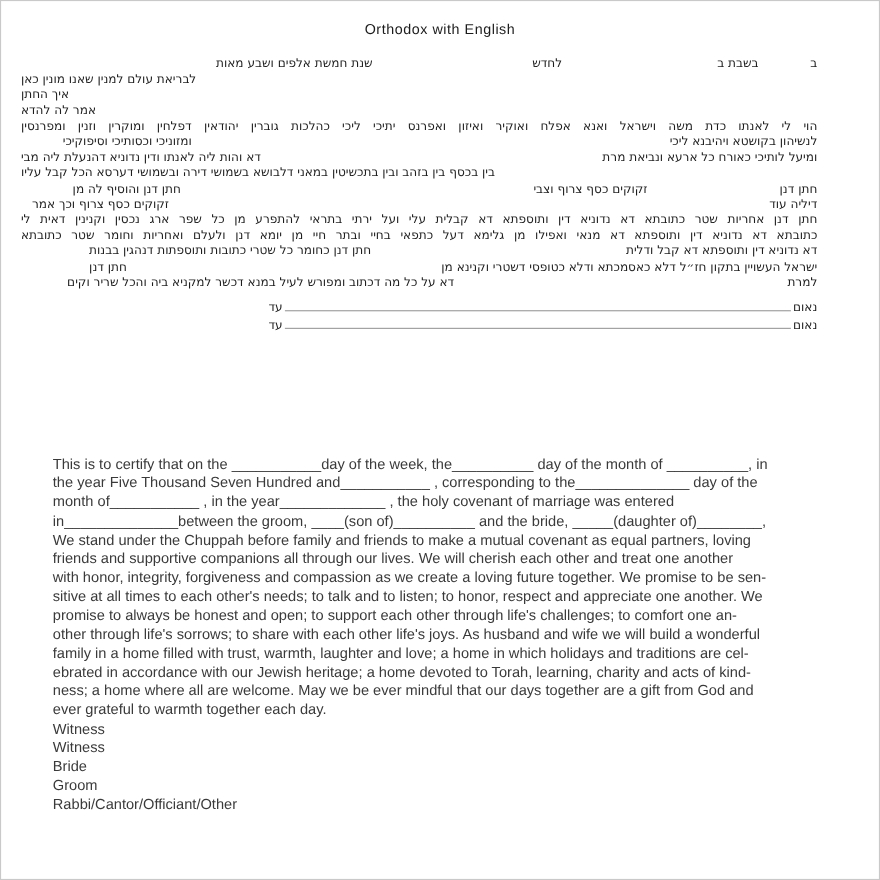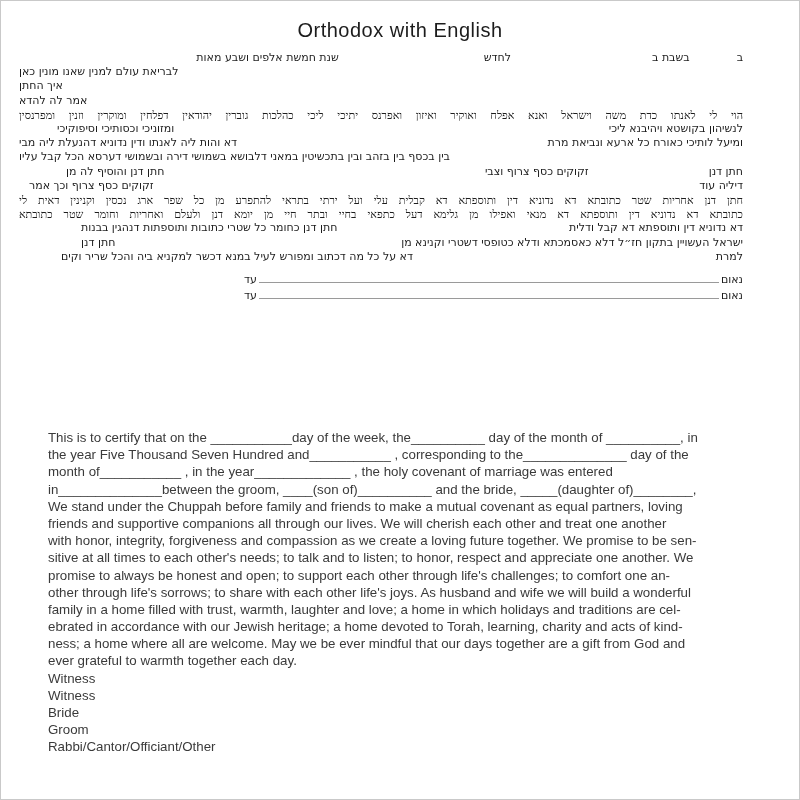--- a/index.html
+++ b/index.html
@@ -3,46 +3,46 @@
 <meta charset="utf-8">
 <style>
   html,body{margin:0;padding:0;}
   body{
     width:800px;height:800px;position:relative;background:#ffffff;
     box-sizing:border-box;border:1px solid #c9c9c9;overflow:hidden;
     font-family:"Liberation Sans","DejaVu Sans",sans-serif;
   }
   .title{
     position:absolute;top:18px;left:0;width:100%;text-align:center;
-    font-size:20px;color:#1c1c1c;letter-spacing:.5px;
+    font-size:13px;color:#1c1c1c;letter-spacing:.5px;
   }
   
   .heb{
     position:absolute;left:18px;top:50px;width:724px;
     font-family:"DejaVu Serif","DejaVu Sans",serif;
     font-size:11px;line-height:14.2px;color:#1d1d1d;
   }
   .h-line{direction:rtl;text-align:left;height:14.2px;white-space:nowrap;}
-  .h-just{text-align:justify;text-align-last:justify;white-space:normal;font-family:Liberation Serif, serif;}
+  .h-just{text-align:justify;text-align-last:justify;white-space:normal;}
   .h-center{text-align:left;}
   .h-flex{display:flex;direction:rtl;justify-content:space-between;align-items:baseline;}
   .chunk{white-space:nowrap;}
   .g47{flex:0 0 47px;}.g141{flex:0 0 141px;}.g145{flex:0 0 145px;}
   .g120{flex:0 0 120px;}.g50{flex:0 0 50px;}
   .grow{flex:1 1 auto;}
   .pl10{padding-left:10px;}.pl38{padding-left:38px;}.pl42{padding-left:42px;}
   .pl47{padding-left:47px;}.pl62{padding-left:62px;}
   
   .sig{display:flex;direction:rtl;align-items:baseline;height:16px;}
   .sig-first{margin-top:9px;}
   .sig .rule{flex:0 0 460px;border-bottom:1px solid #9a9a9a;height:9px;margin:0 2px;}
   .sig .tail{flex:1 1 auto;}
   
   .eng{
-    position:absolute;left:47px;top:428px;
+    position:absolute;left:47px;top:412px;
     font-size:13.3px;line-height:17.2px;color:#3a3a3a;
     white-space:nowrap;
   }
   .e-line{height:17.2px;}
 </style>
 </head>
 <body>
 
 <div class="title">Orthodox with English</div>
 

